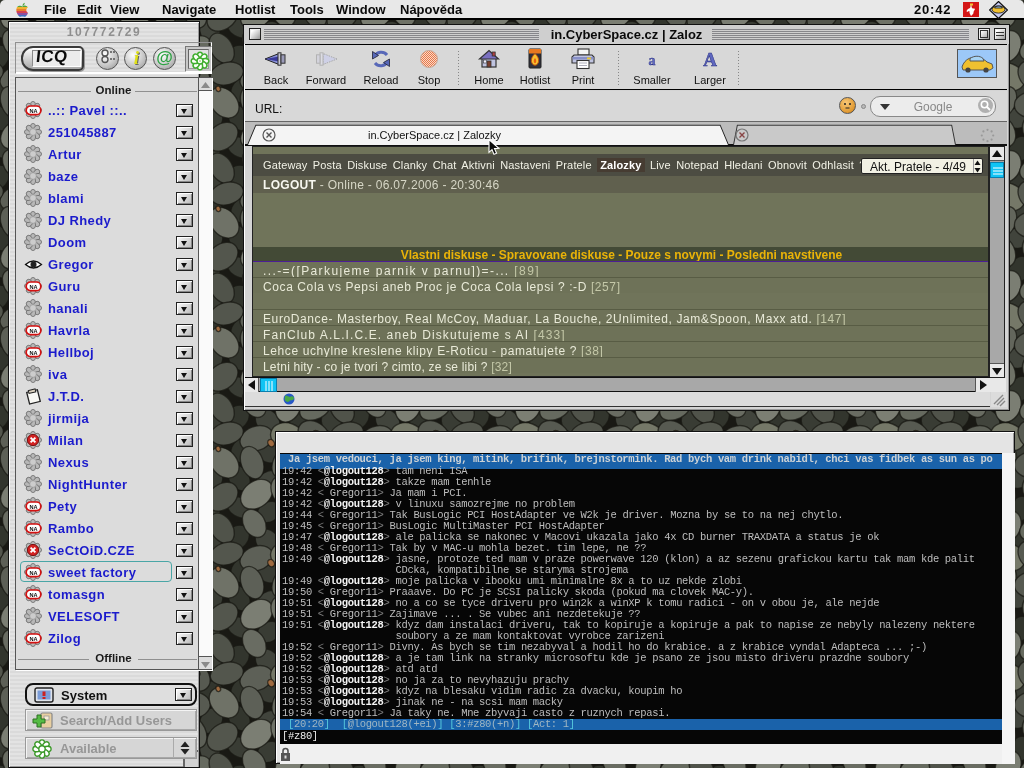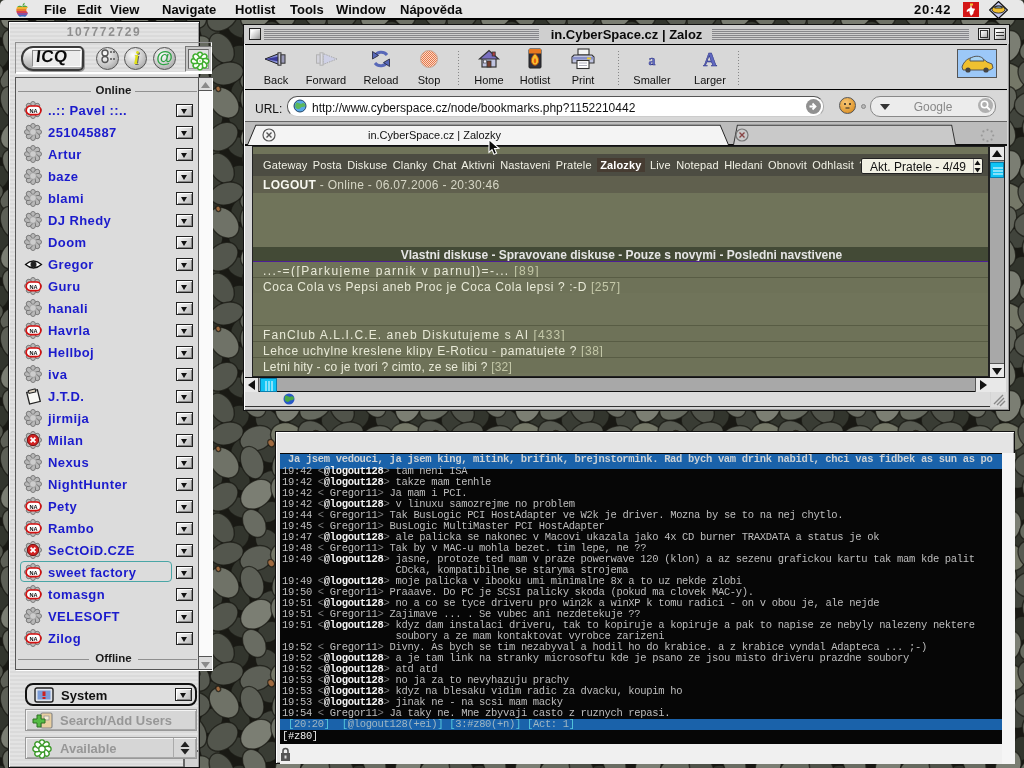--- a/index.html
+++ b/index.html
@@ -778,30 +778,20 @@
       <div class="tsep" style="left:493px"></div>
       <div style="position:absolute;left:712px;top:4px;width:40px;height:29px;background:#9cc8f8;border:1px solid #555;"><svg width="38" height="27" viewBox="0 0 38 27">
           <path d="M4 17 C6 11 10 8 15 7.5 C22 7 26 9 29 12 L34 14 L35 18 L32 20 L5 20 Z" fill="#f0c030" stroke="#555" stroke-width="1"></path>
           <path d="M12 8.5 C16 5.5 22 5.5 25 8.5 L26 11 L12 11 Z" fill="#a8d4f4" stroke="#555" stroke-width="1"></path>
           <circle cx="10" cy="20" r="2.6" fill="#444"></circle>
           <circle cx="28" cy="20" r="2.6" fill="#444"></circle>
         </svg></div>
     </div>
 <div id="burl">
 <span style="position:absolute;left:10px;top:11px;font-size:12px;color:#111;">URL:</span>
-<div style="position:absolute;left:42px;top:5px;width:537px;height:21px;background:#fff;border:1.5px solid #555;border-bottom-color:#ccc;border-right-color:#aaa;border-radius:10px;">
- <svg style="position:absolute;left:5px;top:2px" width="14" height="14">
-          <circle cx="7" cy="7" r="6" fill="#58a8e8" stroke="#246" stroke-width="1"></circle>
-          <path d="M3 4 C5 2.5 7 6 9 4.5 C11 3.2 12 5 12.5 6.5 C11 9 9 7 7.5 9 C6 11 4 10 2.5 8.5 C2 7 2.2 5.5 3 4Z" fill="#5cb85c"></path>
-        </svg>
- <span style="position:absolute;left:24px;top:4px;font-size:12px;color:#111;white-space:nowrap;">http://www.cyberspace.cz/node/bookmarks.php?1152210442</span>
- <span style="position:absolute;right:2px;top:1.5px;width:15px;height:15px;border-radius:50%;background:#909090;"><svg width="15" height="15">
-            <path d="M3.5 7.5 L8.5 7.5 M6.5 4.5 L9.5 7.5 L6.5 10.5" stroke="#fff" stroke-width="1.8" fill="none"></path>
-          </svg></span>
-</div>
 <span style="position:absolute;left:594px;top:6px;width:17px;height:17px;border-radius:50%;background:radial-gradient(circle at 6px 5px,#f8c878,#e09830 70%,#a86818);border:1px solid #555;">
  <svg width="15" height="15">
           <circle cx="5" cy="6" r="1" fill="#222"></circle>
           <circle cx="10" cy="6" r="1" fill="#222"></circle>
           <path d="M5.5 10 L9.5 10" stroke="#222" stroke-width="1" fill="none"></path>
         </svg></span>
 <span style="position:absolute;left:616px;top:13px;width:5px;height:5px;border-radius:50%;background:#b8b8b8;border:1px solid #888;"></span>
 <div style="position:absolute;left:625px;top:5px;width:126px;height:21px;background:#ececec;border:1.5px solid #888;border-radius:10px;">
  <svg style="position:absolute;left:8px;top:6px" width="12" height="8">
           <path d="M1 1 L11 1 L6 7Z" fill="#333"></path>
@@ -847,27 +837,30 @@
           <svg style="position:absolute;right:1px;top:1px" width="7" height="13">
             <path d="M3.5 0.5 L6.5 5 L0.5 5Z" fill="#111"></path>
             <path d="M3.5 12.5 L6.5 8 L0.5 8Z" fill="#111"></path>
           </svg>
         </div>
 </div>
 <div style="position:absolute;left:0;top:29px;width:737px;height:17px;background:#60604e;">
  <span style="position:absolute;left:10px;top:2px;color:#d6d6c6;letter-spacing:0.3px;"><b style="color:#f8f8f0">LOGOUT</b> - Online - 06.07.2006 - 20:30:46</span>
 </div>
 <div style="position:absolute;left:0;top:100px;width:737px;height:14px;background:#434a36;text-align:center;">
- <b style="color:#e5e5e5;position:relative;top:1px;">Vlastni diskuse - Spravovane diskuse - Pouze s novymi - Posledni navstivene</b>
+ <b style="color:#eab308;position:relative;top:1px;">Vlastni diskuse - Spravovane diskuse - Pouze s novymi - Posledni navstivene</b>
 </div>
 <div style="position:absolute;left:0;top:114px;width:887px;height:16px;background:#6e7258;border-top:1px solid #4c1d95;">
         <span style="position:absolute;left:10px;top:2px;color:#e9ead8;letter-spacing:1.4px;">...-=([Parkujeme parnik v parnu])=-... <span style="color:#c4c8a8">[89]</span></span>
       </div>
       <div style="position:absolute;left:0;top:130px;width:737px;height:16px;background:#6e7258;border-top:1px solid #585c44;">
         <span style="position:absolute;left:10px;top:2px;color:#e9ead8;letter-spacing:0.6px;">Coca Cola vs Pepsi aneb Proc je Coca Cola lepsi ? :-D <span style="color:#c4c8a8">[257]</span></span>
+      </div>
+      <div style="position:absolute;left:0;top:162px;width:737px;height:16px;background:#6e7258;border-top:1px solid #585c44;">
+        <span style="position:absolute;left:10px;top:2px;color:#e9ead8;letter-spacing:0.6px;">EuroDance- Masterboy, Real McCoy, Maduar, La Bouche, 2Unlimited, Jam&amp;Spoon, Maxx atd. <span style="color:#c4c8a8">[147]</span></span>
       </div>
       <div style="position:absolute;left:0;top:178px;width:737px;height:16px;background:#6e7258;border-top:1px solid #585c44;">
         <span style="position:absolute;left:10px;top:2px;color:#e9ead8;letter-spacing:1.1px;">FanClub A.L.I.C.E. aneb Diskutujeme s AI <span style="color:#c4c8a8">[433]</span></span>
       </div>
       <div style="position:absolute;left:0;top:194px;width:737px;height:16px;background:#6e7258;border-top:1px solid #585c44;">
         <span style="position:absolute;left:10px;top:2px;color:#e9ead8;letter-spacing:0.6px;">Lehce uchylne kreslene klipy E-Roticu - pamatujete ? <span style="color:#c4c8a8">[38]</span></span>
       </div>
       <div style="position:absolute;left:0;top:210px;width:737px;height:16px;background:#6e7258;border-top:1px solid #585c44;">
         <span style="position:absolute;left:10px;top:2px;color:#e9ead8;letter-spacing:0.2px;">Letni hity - co je tvori ? cimto, ze se libi ? <span style="color:#c4c8a8">[32]</span></span>
       </div>

